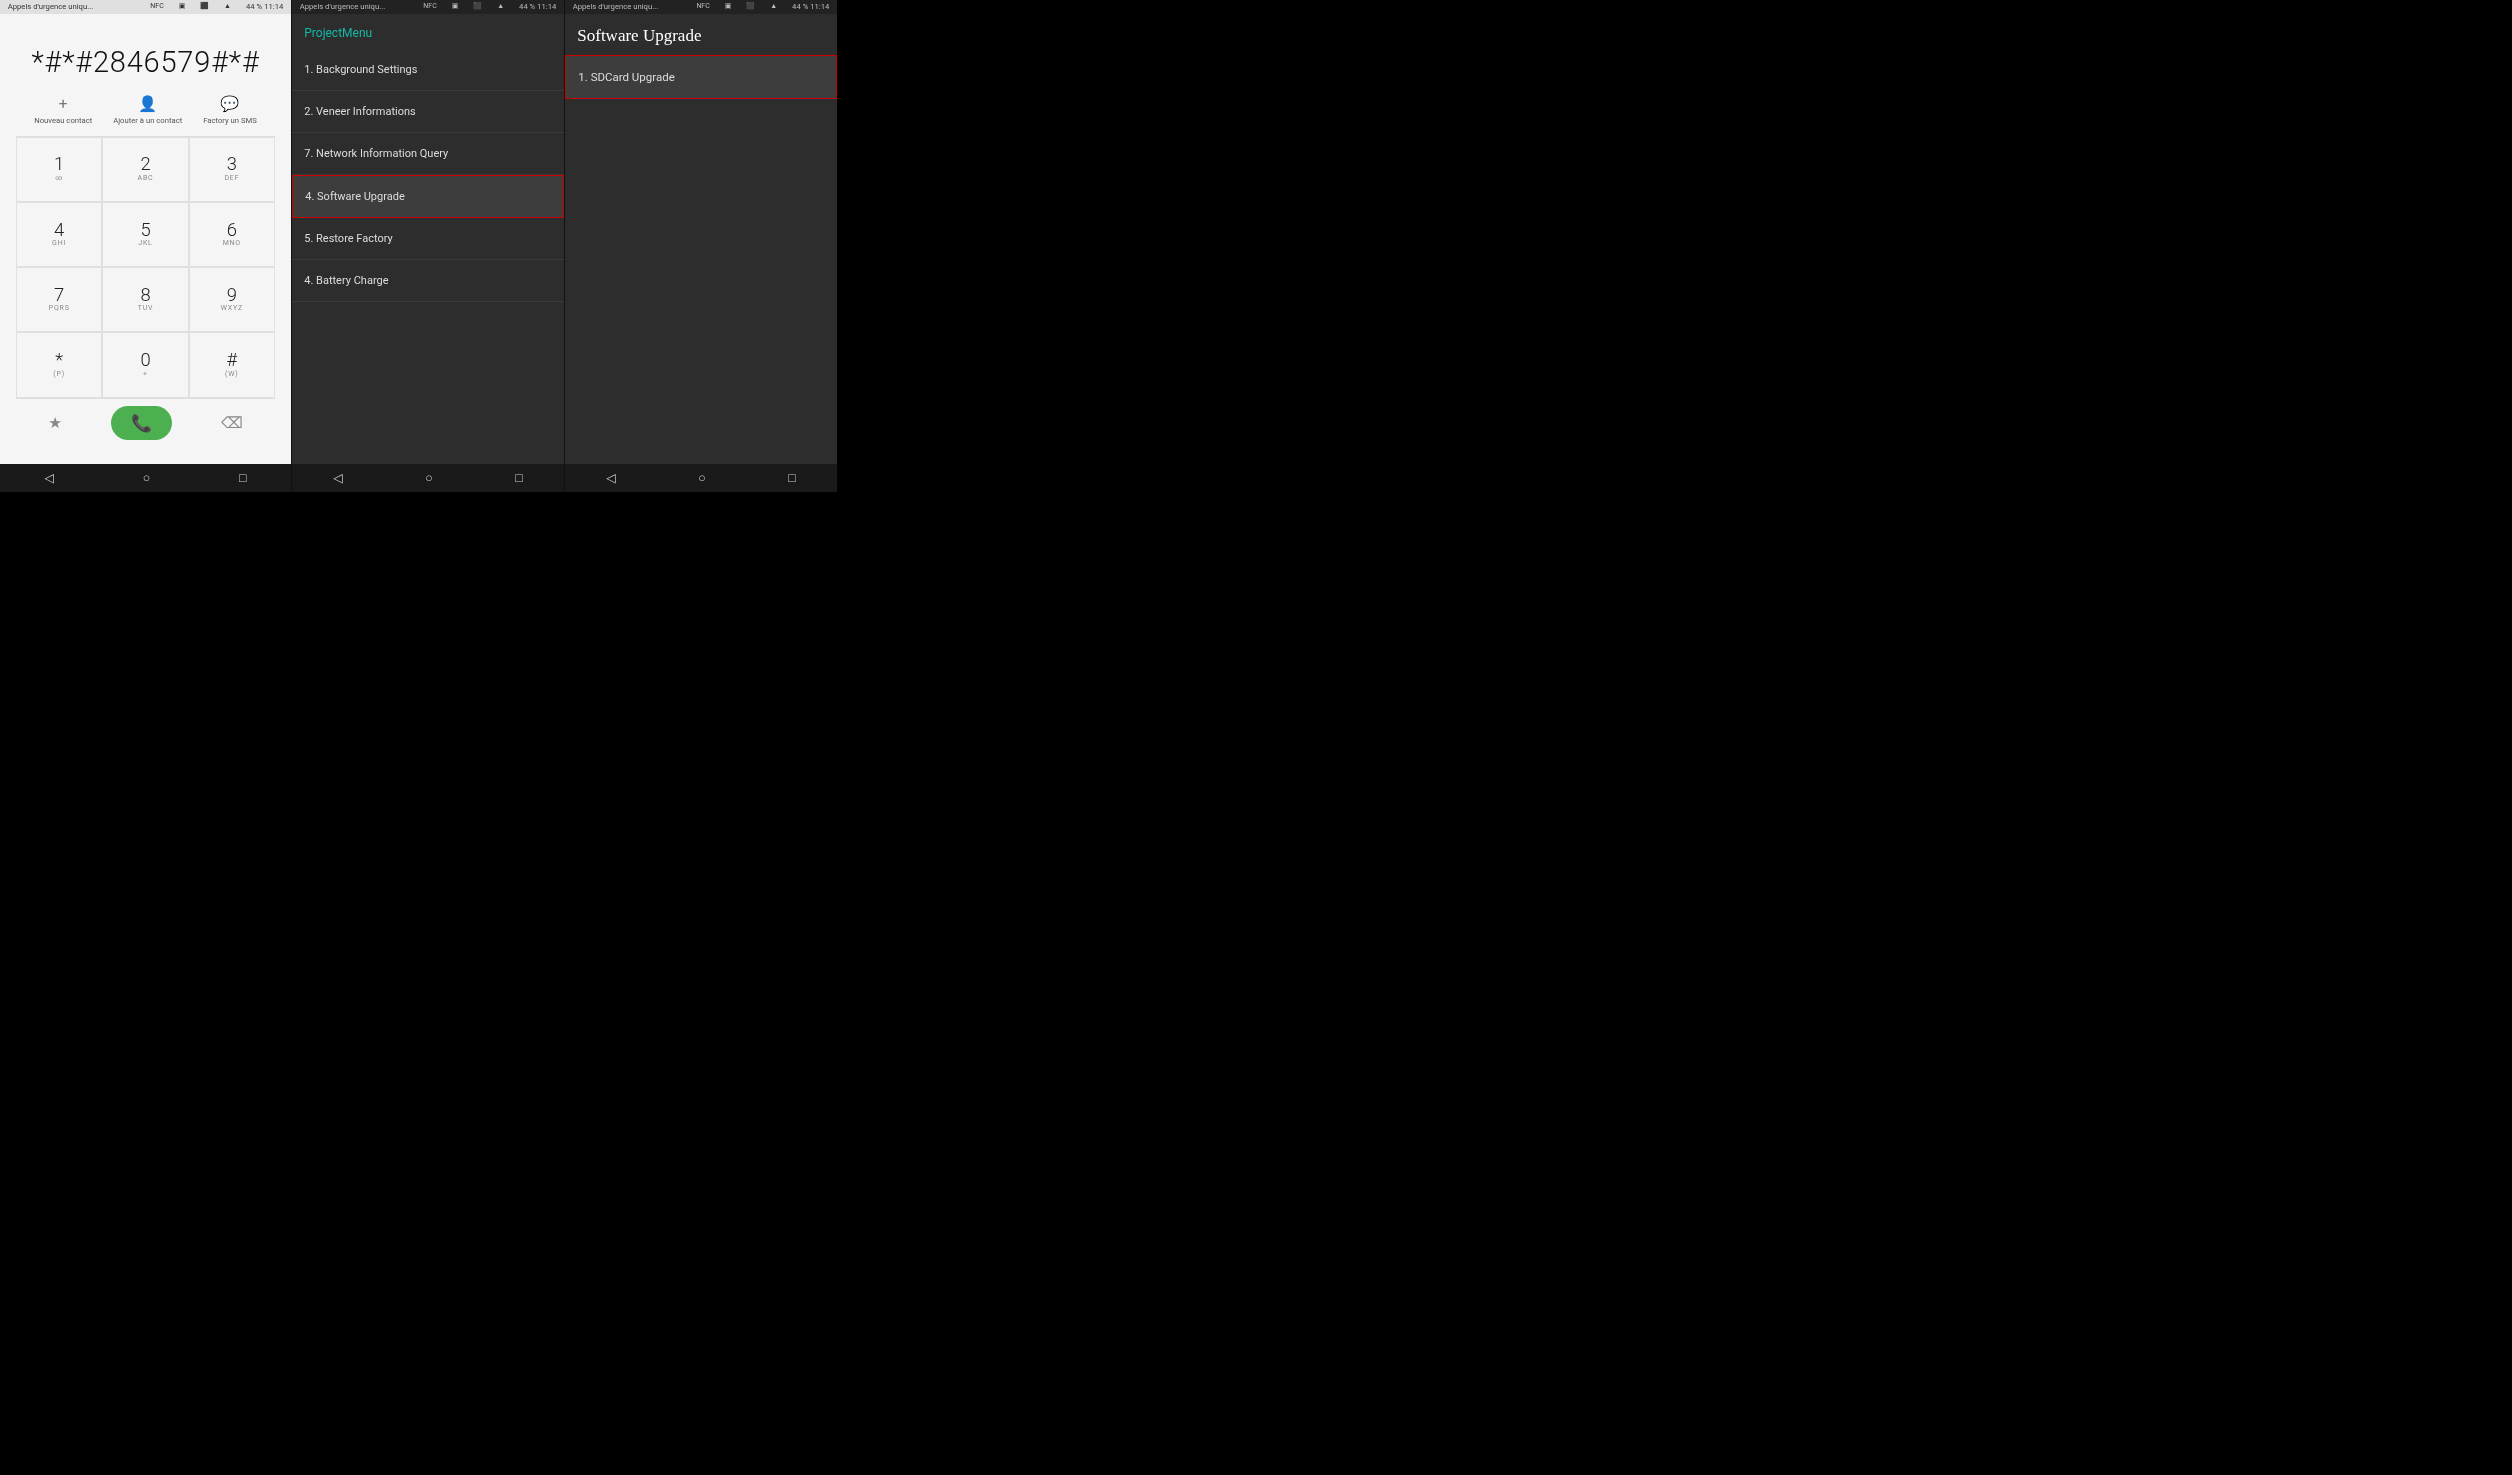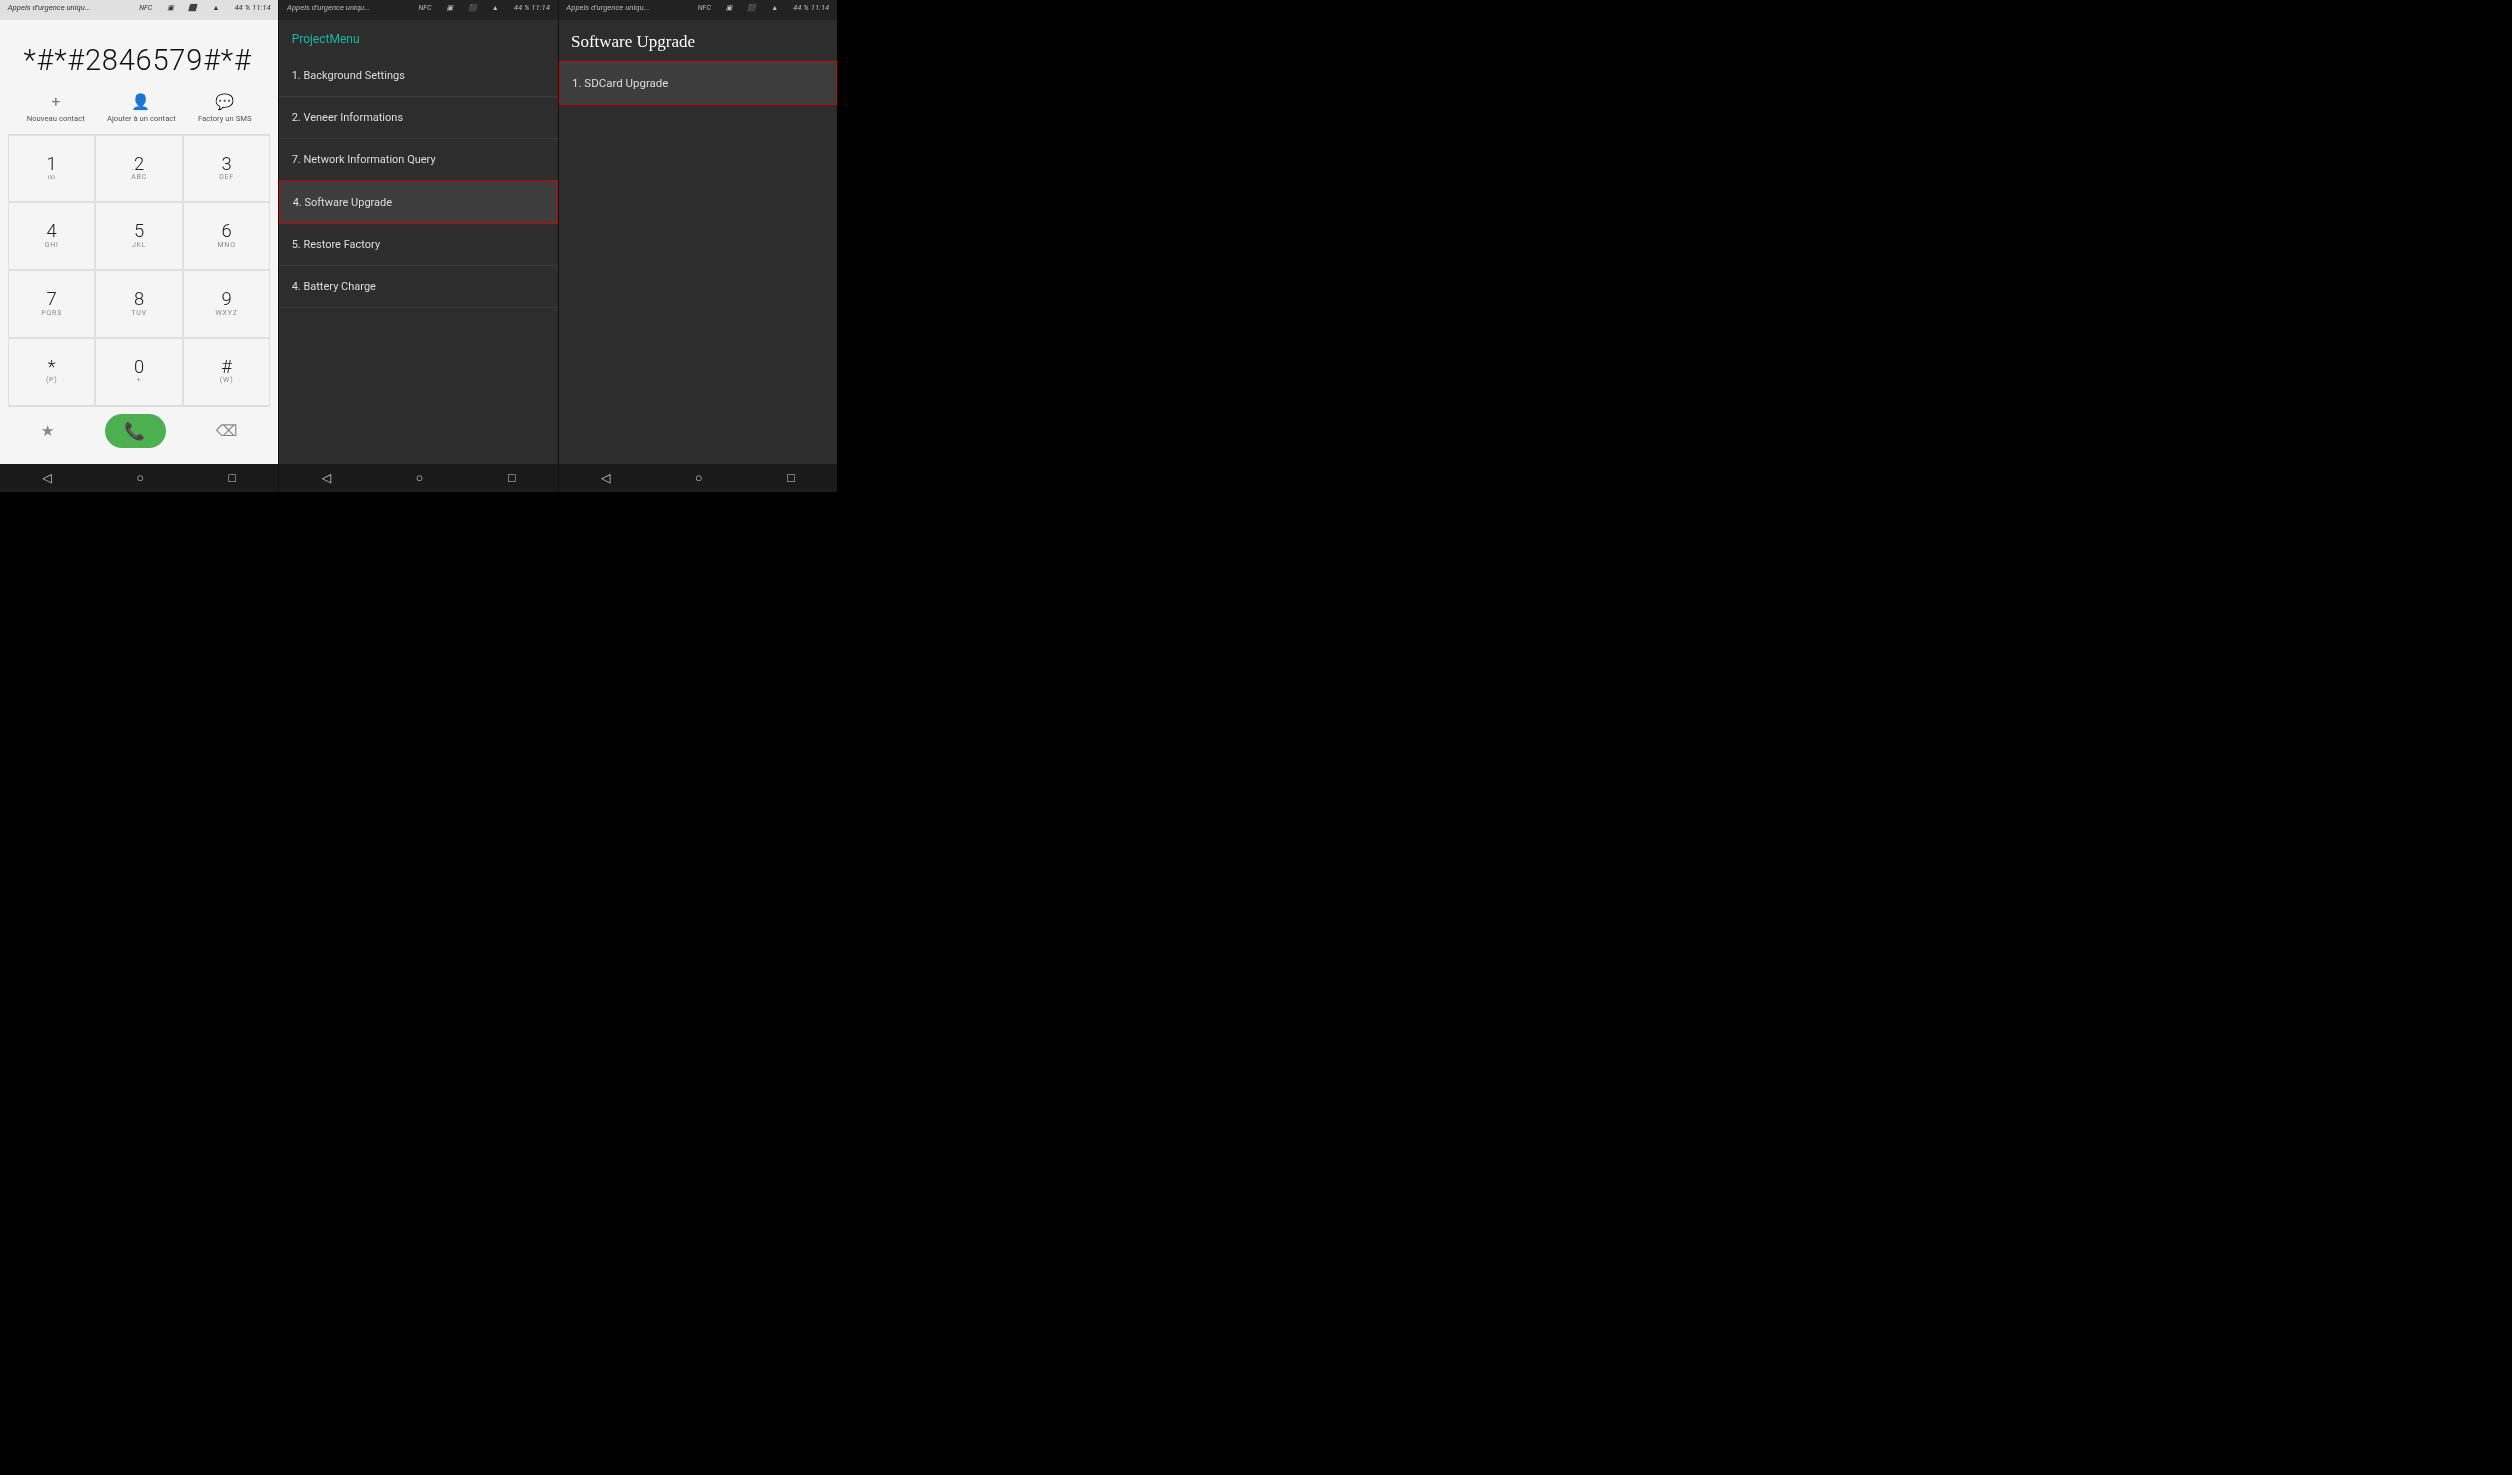--- a/index.html
+++ b/index.html
@@ -17,28 +17,27 @@
       display: flex;
       flex-direction: column;
       flex: 1;
       height: 100%;
       position: relative;
     }
 
     
     .status-bar {
       display: flex;
-      align-items: flex-start;
+      align-items: flex-end;
       justify-content: space-between;
       padding: 3.1px 7.7px;
-      height: 20px;
+      height: 14px;
       background: #e8e8e8;
       font-size: 7.7px;
       color: #333;
-      font-style: italic;
     }
     .status-left { font-size: 7.7px; }
     .status-right {
       display: flex;
       align-items: center;
       gap: 15px;
       font-size: 7.7px;
     }
 
     
@@ -46,21 +45,21 @@
       background: #f0f0f0;
     }
     .dialer-panel .status-bar {
       background: #e0e0e0;
     }
     .dialer-body {
       flex: 1;
       display: flex;
       flex-direction: column;
       background: #f5f5f5;
-      padding: 8px;
+      padding: 16px;
     }
     .dialer-number {
       padding: 15.4px 15.4px 7.7px 15.4px;
       font-size: 29px;
       font-weight: 300;
       color: #111;
       letter-spacing: 0.8px;
       background: #f5f5f5;
     }
     .dialer-actions {

